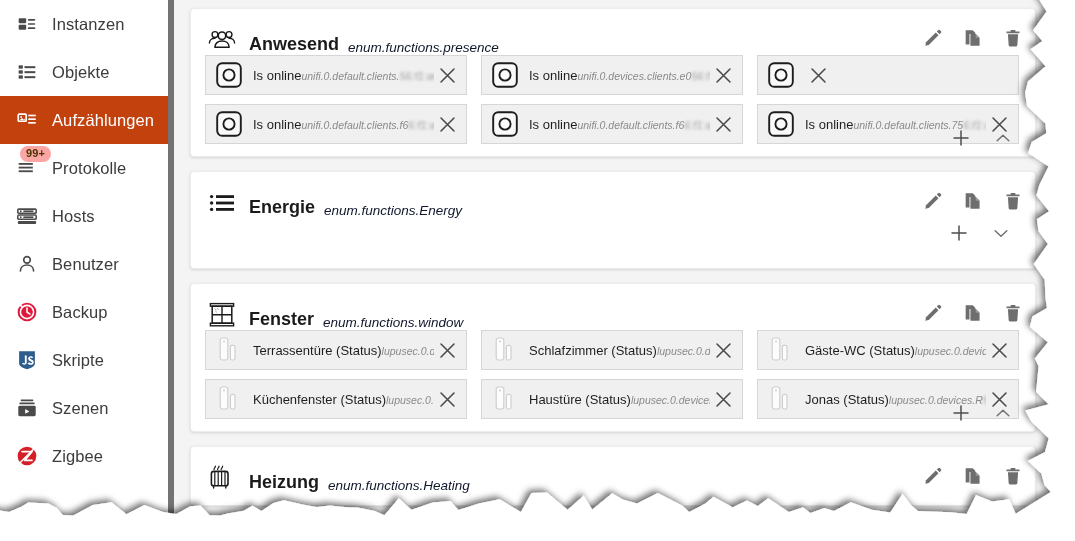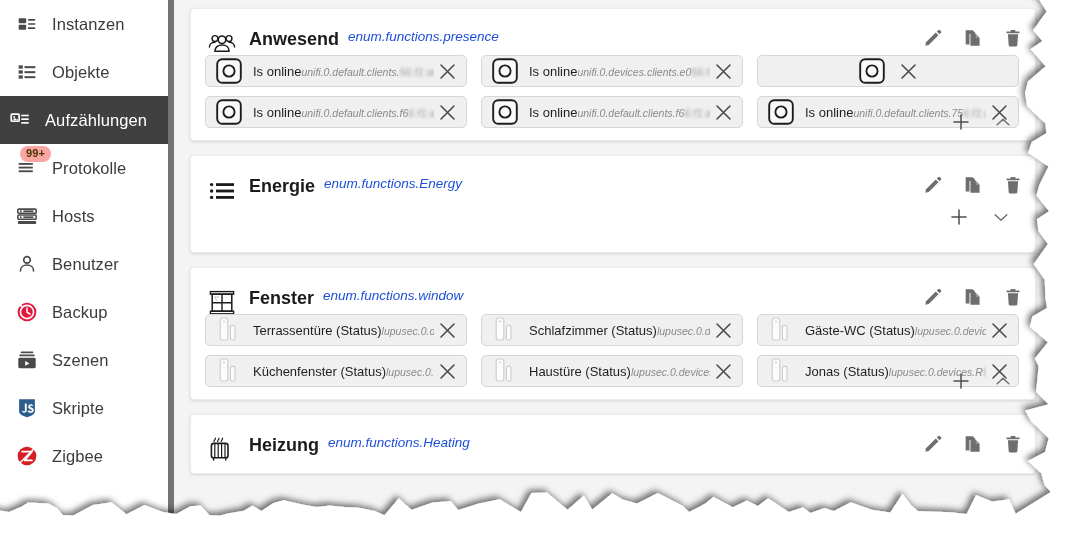--- a/index.html
+++ b/index.html
@@ -27,21 +27,21 @@
   .nav-item {
     position: relative;
     height: 48px;
     display: flex; align-items: center;
     padding-left: 14px;
     color: #3c3c3c;
     font-size: 16.5px;
     letter-spacing: .1px;
     white-space: nowrap;
   }
-  .nav-item.selected { background: #404040; color: #ffffff; padding-left: 7px; }
+  .nav-item.selected { background: #c2410c; color: #ffffff; }
   .nav-ico {
     width: 26px; height: 24px;
     margin-right: 12px;
     display: flex; align-items: center; justify-content: center;
     flex: 0 0 26px;
   }
   .nav-ico svg { display: block; }
   .badge {
     position: absolute;
     left: 20px; top: 2px;
@@ -74,66 +74,65 @@
     border: 1px solid #ececec;
     border-radius: 4px;
     box-shadow: 0 1px 3px rgba(0,0,0,.13);
     margin-bottom: 14px;
     position: relative;
     padding: 0 14px 10px 14px;
   }
 
   .card-head {
     display: flex;
-    align-items: flex-start;
+    align-items: flex-end;
     height: 46px;
-    padding-top: 20px;
+    padding-top: 0;
   }
   .card-ico {
     width: 34px; height: 30px;
     margin-right: 10px;
     display: flex; align-items: center; justify-content: center;
     flex: 0 0 34px;
   }
   .card-title {
     font-size: 18px;
     font-weight: bold;
     color: #1b1b1b;
     margin-right: 9px;
   }
   .card-sub {
     font-size: 13.5px;
     font-style: italic;
-    color: #1d4ed8;
+    color: #0f172a;
   }
   .head-actions {
     position: absolute;
     right: 12px; top: 19px;
     display: flex; gap: 20px;
     align-items: center;
   }
   .act { cursor: pointer; display: block; }
 
   .chips {
     display: flex;
     flex-wrap: wrap;
     gap: 9px 14px;
     padding: 0 0 2px 0;
   }
   .chip {
     width: 262px;
-    height: 32px;
+    height: 40px;
     background: #f0f0f0;
     border: 1px solid #d6d6d6;
-    border-radius: 5px;
+    border-radius: 0;
     display: flex;
     align-items: center;
     padding: 0 6px 0 8px;
     position: relative;
-    justify-content: center;
   }
   .chip-ico {
     width: 30px; height: 30px;
     flex: 0 0 30px;
     display: flex; align-items: center; justify-content: center;
     margin-right: 9px;
   }
   .chip-text { flex: 1 1 auto; min-width: 0; overflow: hidden; }
   .chip-name {
     font-size: 13px;
@@ -268,38 +267,38 @@
             <circle cx="12" cy="12" r="10.2" fill="#e0183c"></circle>
             <circle cx="12" cy="12" r="7.2" fill="none" stroke="#fff" stroke-width="1.7"></circle>
             <path d="M12 7.6v4.6l3.1 2" fill="none" stroke="#fff" stroke-width="1.7" stroke-linecap="round"></path>
             <path d="M6.4 6.2 4.2 4" stroke="#fff" stroke-width="1.8" stroke-linecap="round"></path>
           </svg>
         </span>
         <span>Backup</span>
       </div>
       <div class="nav-item">
         <span class="nav-ico">
+          <svg width="22" height="22" viewBox="0 0 24 24">
+            <path d="M3.4 2.4h17.2v13.3c0 3-4.4 5.1-8.6 6.3-4.2-1.2-8.6-3.3-8.6-6.3z" fill="#2d5d8c"></path>
+            <path d="M9.6 7h2.1v7.2c0 1.9-1 2.9-2.7 2.9-1.2 0-2-.5-2.5-1.3l1.4-.9c.3.5.6.8 1.1.8s.7-.3.7-1.1z" fill="#fff"></path>
+            <path d="M13.2 15.3l1.4-.9c.4.7.9 1.1 1.7 1.1.7 0 1.1-.3 1.1-.8 0-.6-.4-.8-1.3-1.2l-.5-.2c-1.4-.6-2.3-1.3-2.3-2.9 0-1.5 1.1-2.6 2.8-2.6 1.2 0 2.1.4 2.7 1.5l-1.5.9c-.3-.6-.6-.8-1.2-.8-.5 0-.9.3-.9.8 0 .5.3.8 1.1 1.1l.5.2c1.6.7 2.5 1.4 2.5 3 0 1.8-1.4 2.8-3.3 2.8-1.8 0-3-.9-3.6-2z" fill="#fff"></path>
+          </svg>
+        </span>
+        <span>Skripte</span>
+      </div>
+      <div class="nav-item">
+        <span class="nav-ico">
           <svg width="24" height="22" viewBox="0 0 24 24">
             <rect x="5" y="2.6" width="14" height="1.9" rx=".9" fill="#4a4a4a"></rect>
             <rect x="3.6" y="6" width="16.8" height="1.9" rx=".9" fill="#4a4a4a"></rect>
             <rect x="2.5" y="9.6" width="19" height="11.4" rx="1.6" fill="#4a4a4a"></rect>
             <path d="M10 13.2l4.6 2.6-4.6 2.6z" fill="#fff"></path>
           </svg>
         </span>
         <span>Szenen</span>
-      </div>
-      <div class="nav-item">
-        <span class="nav-ico">
-          <svg width="22" height="22" viewBox="0 0 24 24">
-            <path d="M3.4 2.4h17.2v13.3c0 3-4.4 5.1-8.6 6.3-4.2-1.2-8.6-3.3-8.6-6.3z" fill="#2d5d8c"></path>
-            <path d="M9.6 7h2.1v7.2c0 1.9-1 2.9-2.7 2.9-1.2 0-2-.5-2.5-1.3l1.4-.9c.3.5.6.8 1.1.8s.7-.3.7-1.1z" fill="#fff"></path>
-            <path d="M13.2 15.3l1.4-.9c.4.7.9 1.1 1.7 1.1.7 0 1.1-.3 1.1-.8 0-.6-.4-.8-1.3-1.2l-.5-.2c-1.4-.6-2.3-1.3-2.3-2.9 0-1.5 1.1-2.6 2.8-2.6 1.2 0 2.1.4 2.7 1.5l-1.5.9c-.3-.6-.6-.8-1.2-.8-.5 0-.9.3-.9.8 0 .5.3.8 1.1 1.1l.5.2c1.6.7 2.5 1.4 2.5 3 0 1.8-1.4 2.8-3.3 2.8-1.8 0-3-.9-3.6-2z" fill="#fff"></path>
-          </svg>
-        </span>
-        <span>Skripte</span>
       </div>
       <div class="nav-item">
         <span class="nav-ico">
           <svg width="22" height="22" viewBox="0 0 24 24">
             <circle cx="12" cy="12" r="10.2" fill="#d41f26"></circle>
             <path d="M6.6 7.2h10.8l-8 9.6h8" fill="none" stroke="#fff" stroke-width="1.9" stroke-linecap="round" stroke-linejoin="round"></path>
             <path d="M4.1 19.6 19.6 4.1" stroke="#fff" stroke-width="1.6"></path>
           </svg>
         </span>
         <span>Zigbee</span>

